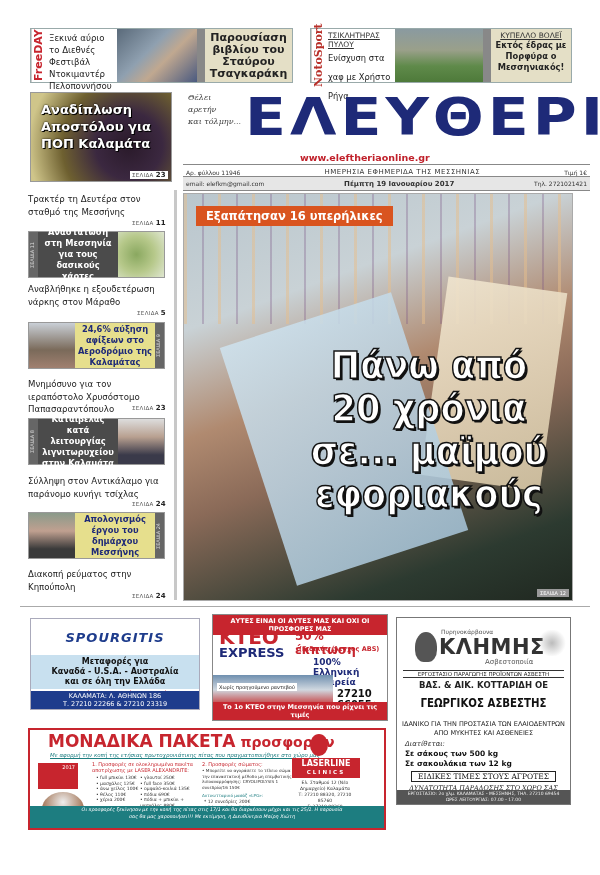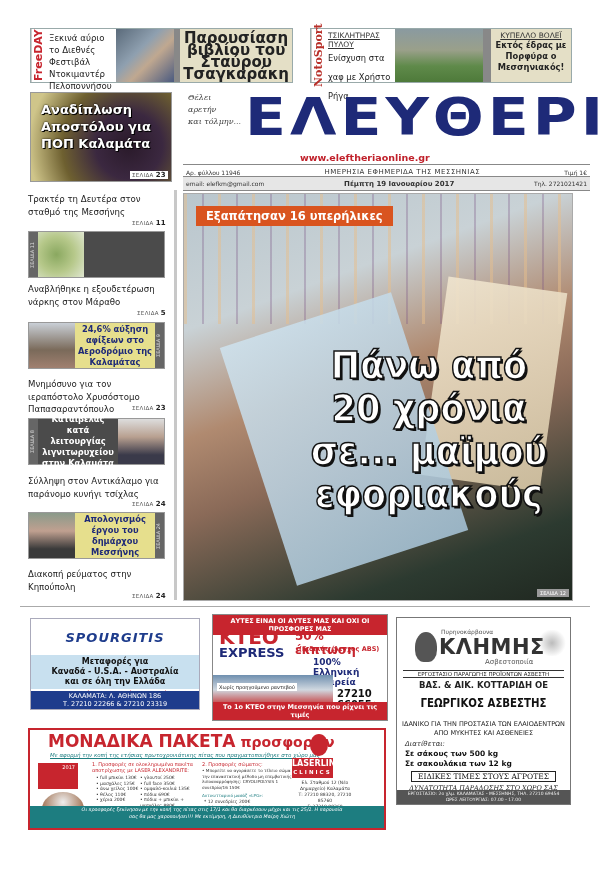--- a/index.html
+++ b/index.html
@@ -4,21 +4,21 @@
 <style>
 *{box-sizing:border-box;margin:0;padding:0}
 body{width:600px;height:875px;background:#fff;font-family:"DejaVu Sans",sans-serif;position:relative;overflow:hidden;color:#222}
 .abs{position:absolute}
 
 .teaser{position:absolute;top:28px;height:55px;border:1px solid #9aa;background:#fff;display:flex}
 .vtag{writing-mode:vertical-rl;transform:rotate(180deg);font-weight:bold;font-size:11px;display:flex;align-items:center;justify-content:center}
 .t-text{font-size:8.6px;line-height:12px;padding:3px 4px;color:#222}
 .photo{background:linear-gradient(135deg,#5a6a7a,#8fa0b0 40%,#c0a890 60%,#4a5a80)}
 .beige{background:#e4dfc6}
-.t-bold{font-weight:bold;font-size:15px;line-height:12px;text-align:center;padding:4px 3px;color:#222}
+.t-bold{font-weight:bold;font-size:11px;line-height:12px;text-align:center;padding:4px 3px;color:#222}
 .under{text-decoration:underline;font-size:7.5px;color:#333}
 
 .logo{position:absolute;left:245px;top:92px;width:345px;height:60px;font-family:"DejaVu Sans",sans-serif;font-weight:bold;font-size:60px;letter-spacing:4px;color:#1e2a78;line-height:60px;transform:scaleY(0.85);transform-origin:top left}
 .motto{position:absolute;left:188px;top:92px;font-family:"DejaVu Serif",serif;font-style:italic;font-size:8px;line-height:12px;color:#444}
 .url{position:absolute;left:300px;top:152px;font-weight:bold;font-size:9.5px;color:#c0202a}
 .bar{position:absolute;left:183px;width:407px;height:15px;font-size:6px;display:flex;justify-content:space-between;align-items:center;padding:0 3px;color:#333;border-top:1px solid #888}
 
 .olive{position:absolute;left:30px;top:92px;width:142px;height:90px;border:1px solid #999;background:radial-gradient(circle at 70% 60%,#2a1a2a 0,#3b2840 30%,#6e6030 60%,#cfc58a 90%)}
 .olive .ttl{position:absolute;left:10px;top:8px;color:#fff;font-weight:bold;font-size:13px;line-height:17px;text-shadow:0 0 2px #000,1px 1px 0 #000}
 .pg{font-size:5.5px;color:#555;letter-spacing:.3px}
@@ -95,20 +95,21 @@
   <span>email: elefkm@gmail.com</span>
   <span style="font-weight:bold;font-size:7px">Πέμπτη 19 Ιανουαρίου 2017</span>
   <span>Τηλ. 2721021421</span>
 </div>
 
 <div class="lc-text" style="top:193px">Τρακτέρ τη Δευτέρα στον σταθμό της Μεσσήνης</div>
 <div class="lc-pg pg" style="top:219px"><span>ΣΕΛΙΔΑ</span> <b>11</b></div>
 
 <div class="box dark" style="top:231px">
   <div class="side">ΣΕΛΙΔΑ 11</div>
+  <div class="bt">Αναστάτωση στη Μεσσηνία για τους δασικούς χάρτες</div>
   <div class="img" style="background:radial-gradient(circle at 40% 50%,#8aa860,#b6c88a 50%,#dfe6d0)"></div>
 </div>
 
 <div class="lc-text" style="top:283px">Αναβλήθηκε η εξουδετέρωση νάρκης στον Μάραθο</div>
 <div class="lc-pg pg" style="top:309px"><span>ΣΕΛΙΔΑ</span> <b>5</b></div>
 
 <div class="box yellow" style="top:322px">
   <div class="img" style="background:linear-gradient(180deg,#c9cfd6,#7a6a5a 60%,#a08070)"></div>
   <div class="bt">24,6% αύξηση αφίξεων στο Αεροδρόμιο της Καλαμάτας</div>
   <div class="side">ΣΕΛΙΔΑ 9</div>
@@ -235,21 +236,21 @@
       <div>• πόδια + μπικίνι + μασχάλες 880€</div>
   </div>
   <div style="position:absolute;left:172px;top:31px;font-size:5px;color:#c7252e">2. Προσφορές σώματος:</div>
   <div style="position:absolute;left:172px;top:38px;width:95px;font-size:4.2px;line-height:5.5px;color:#333">• Μπορείτε να αγοράσετε το τέλειο σώμα με την επαναστατική μέθοδο μη επεμβατικής λιποαναρρόφησης: CRYOLIPOLYSIS 1 συνεδρία/16 150€</div>
   <div style="position:absolute;left:172px;top:63px;font-size:4.2px;color:#1d7d80">Αντικυτταρικό μασάζ «LPG»:</div>
   <div style="position:absolute;left:174px;top:69px;font-size:4.5px;line-height:6px;color:#333">
     <div>* 12 συνεδρίες 200€</div>
       <div>* 24 συνεδρίες 360€</div>
   </div>
   <div style="position:absolute;left:280px;top:4px;width:18px;height:22px;border-radius:50%;background:#c7252e"></div>
-  <div class="ctr" style="position:absolute;left:262px;top:28px;width:41px;background:#c7252e;color:#fff;font-weight:bold;font-size:8px;line-height:9px;padding:1px 0">
+  <div class="ctr" style="position:absolute;left:262px;top:28px;width:68px;background:#c7252e;color:#fff;font-weight:bold;font-size:8px;line-height:9px;padding:1px 0">
     <div>LASERLINE</div>
     <div style="font-size:5.5px;letter-spacing:2px">CLINICS</div>
   </div>
   <div class="ctr" style="position:absolute;left:266px;top:50px;width:58px;font-size:4.5px;line-height:6px;color:#333">
     <div>Ελ. Σταθμού 12 (Νέο Δημαρχείο) Καλαμάτα</div>
     <div>Τ: 27210 88320, 27210 85760</div>
     <div>F: 27210 88368</div>
   </div>
   <div class="ctr" style="position:absolute;left:0;right:0;bottom:0;height:22px;background:#1d7d80;color:#fff;font-style:italic;font-size:4.8px;line-height:6.5px;padding:1px 40px 0 50px">Οι προσφορές ξεκίνησαν με την κοπή της πίτας στις 17/1 και θα διαρκέσουν μέχρι και τις 25/1. Η παρουσία σας θα μας χαροποιήσει!!! Με εκτίμηση, η Διευθύντρια Μαίρη Χιώτη</div>
 </div>

